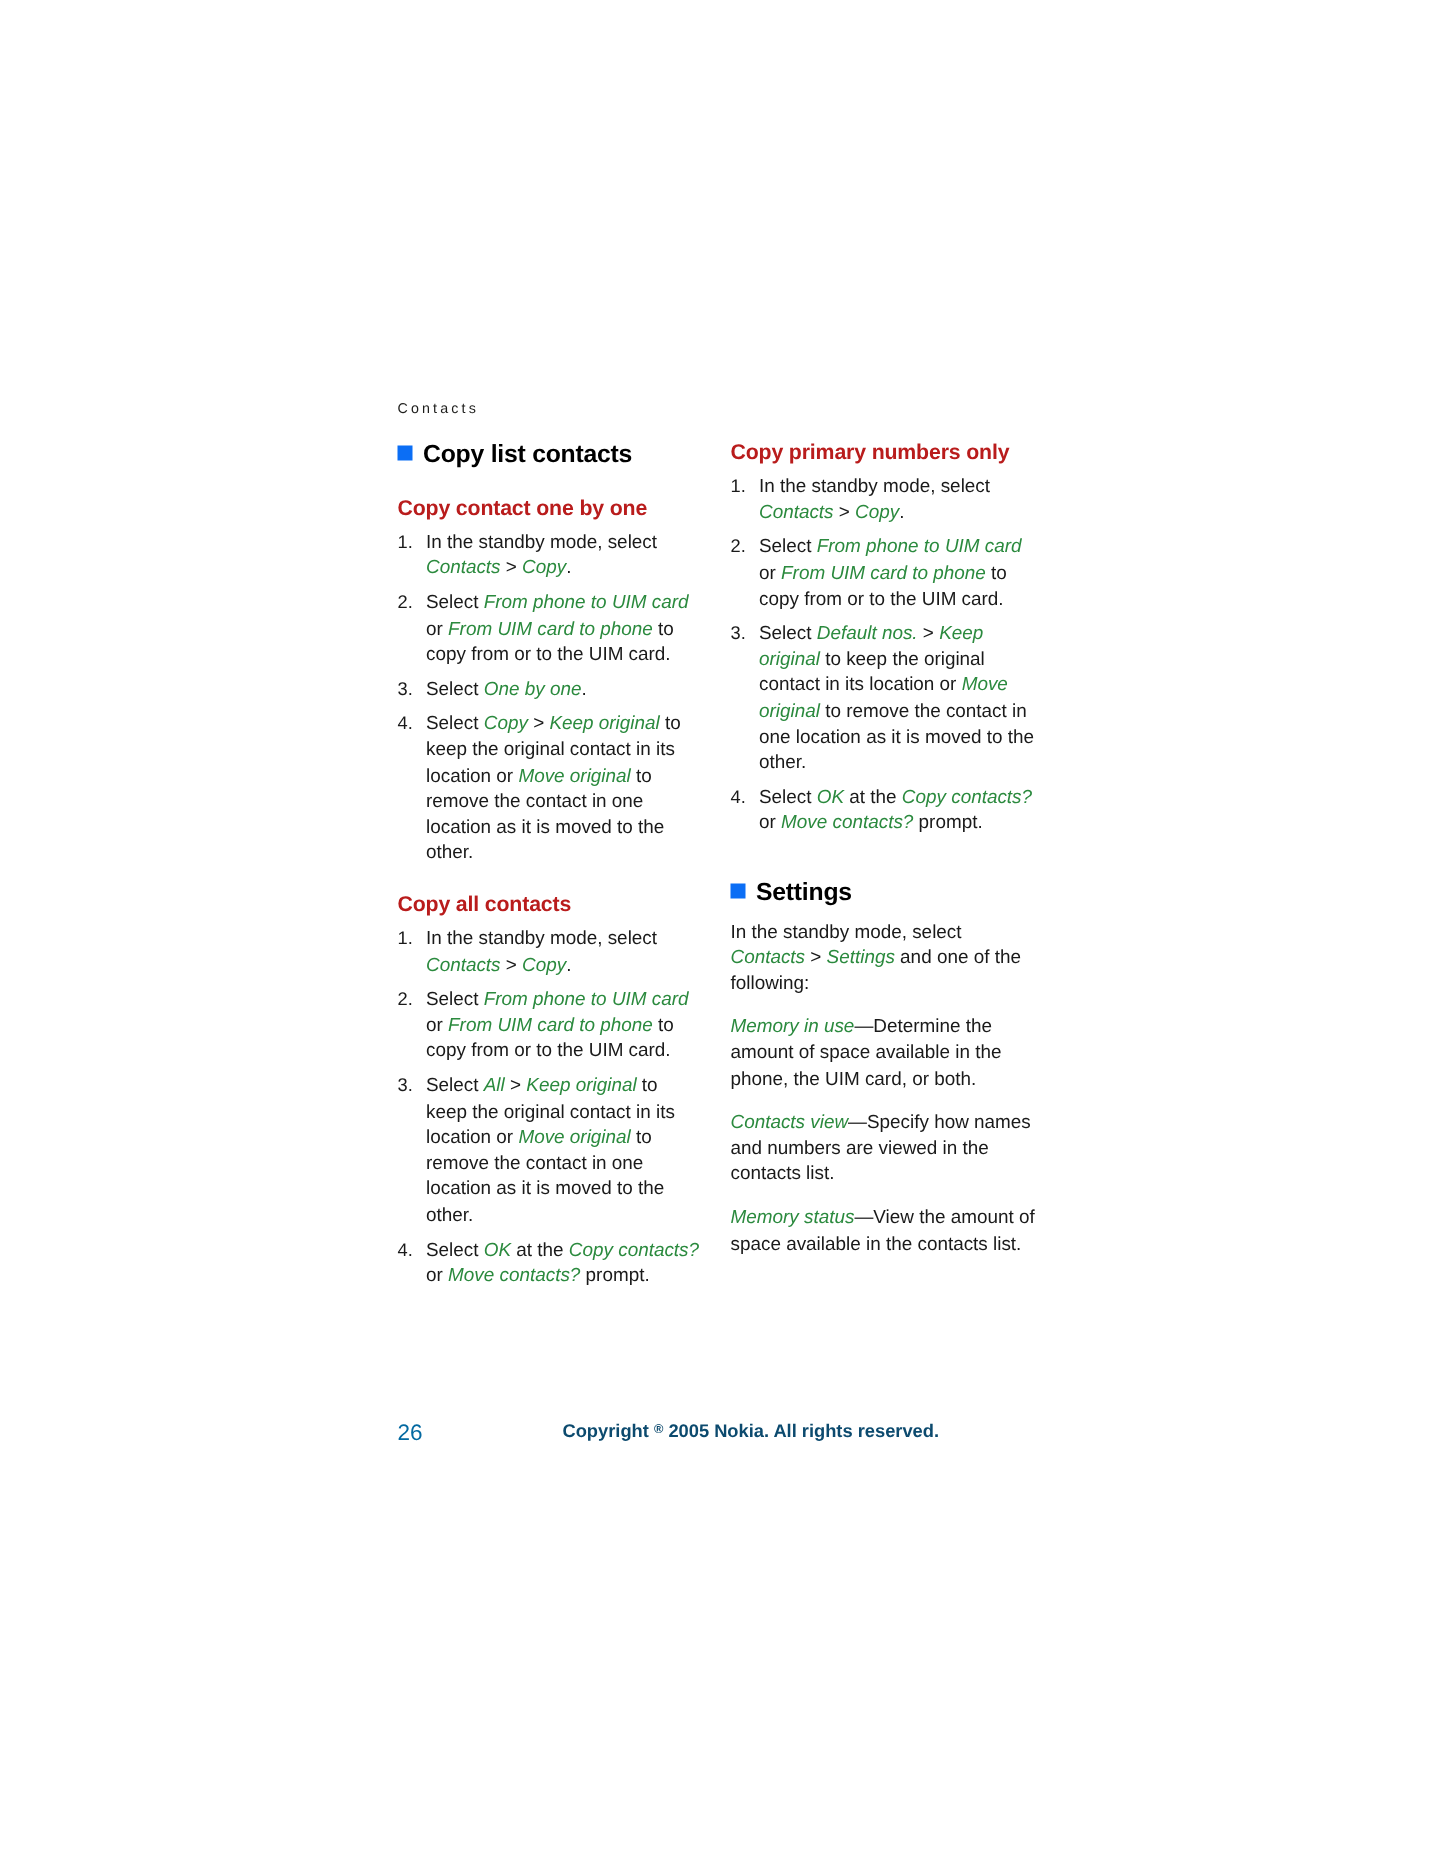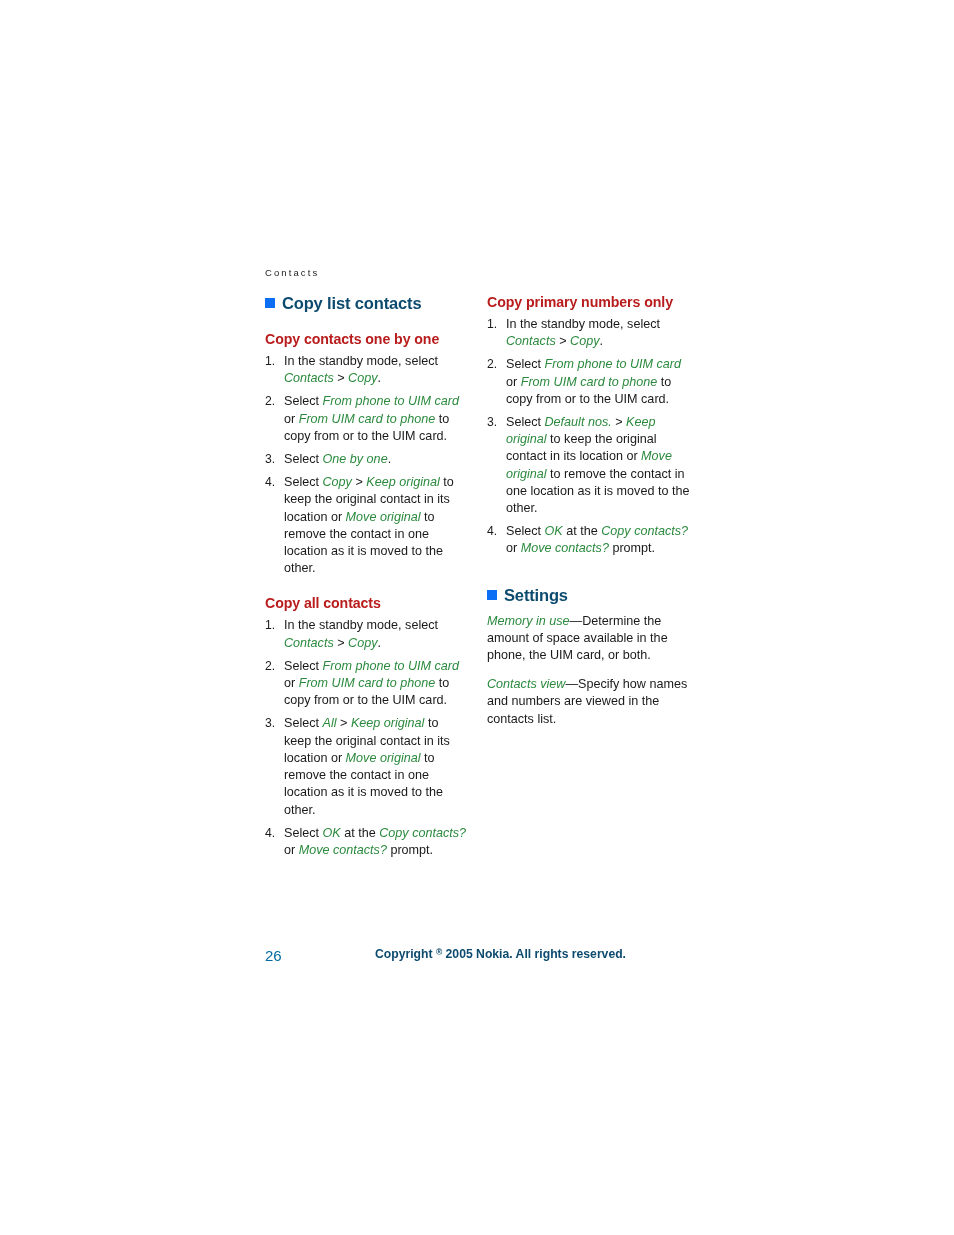--- a/index.html
+++ b/index.html
@@ -49,21 +49,21 @@
   }
   .col-left  { left: 0px; }
   .col-right { left: 222px; }
 
   
   h1.sec-title {
     margin: 0 0 0 0;
     padding: 0;
     font-size: 16.5px;
     font-weight: 700;
-    color: #0c4a6e;
+    color: #000000;
     line-height: 1.15;
     letter-spacing: -0.15px;
   }
   h1.sec-title .sq {
     display: inline-block;
     width: 10px;
     height: 10px;
     background: #0b6ef5;
     margin-right: 7px;
     vertical-align: 1px;
@@ -151,21 +151,21 @@
   <div class="columns">
 
     <div class="col col-left">
 
       <h1 class="sec-title">
         <span class="sq"></span><span>Copy list contacts</span>
       </h1>
 
       <div class="gap-lg"></div>
 
-      <h2 class="sub-title">Copy contacts one by one</h2>
+      <h2 class="sub-title">Copy contact one by one</h2>
       <ol class="steps">
           <li><span>In the standby mode, select </span><span class="gterm">Contacts</span><span> &gt; </span><span class="gterm">Copy</span><span>.</span></li>
           <li><span>Select </span><span class="gterm">From phone to UIM card</span><span> or </span><span class="gterm">From UIM card to phone</span><span> to copy from or to the UIM card.</span></li>
           <li><span>Select </span><span class="gterm">One by one</span><span>.</span></li>
           <li><span>Select </span><span class="gterm">Copy</span><span> &gt; </span><span class="gterm">Keep original</span><span> to keep the original contact in its location or </span><span class="gterm">Move original</span><span> to remove the contact in one location as it is moved to the other.</span></li>
         </ol>
 
       <div class="gap-lg"></div>
 
       <h2 class="sub-title">Copy all contacts</h2>
@@ -190,22 +190,24 @@
 
       <div class="gap-sec"></div>
 
       <h1 class="sec-title">
         <span class="sq"></span><span>Settings</span>
       </h1>
 
       <div class="gap-sm"></div>
 
       <div>
+          <p class="body"><span>In the standby mode, select </span><span class="gterm">Contacts</span><span> &gt; </span><span class="gterm">Settings</span><span> and one of the following:</span></p>
           <p class="body"><span class="gterm">Memory in use</span><span>—Determine the amount of space available in the phone, the UIM card, or both.</span></p>
           <p class="body"><span class="gterm">Contacts view</span><span>—Specify how names and numbers are viewed in the contacts list.</span></p>
+          <p class="body"><span class="gterm">Memory status</span><span>—View the amount of space available in the contacts list.</span></p>
         </div>
 
     </div>
 
   </div>
 
   <div class="footer-pageno">26</div>
   <div class="footer-copy">
     <span>Copyright</span>
     <span class="cmark">®</span>

